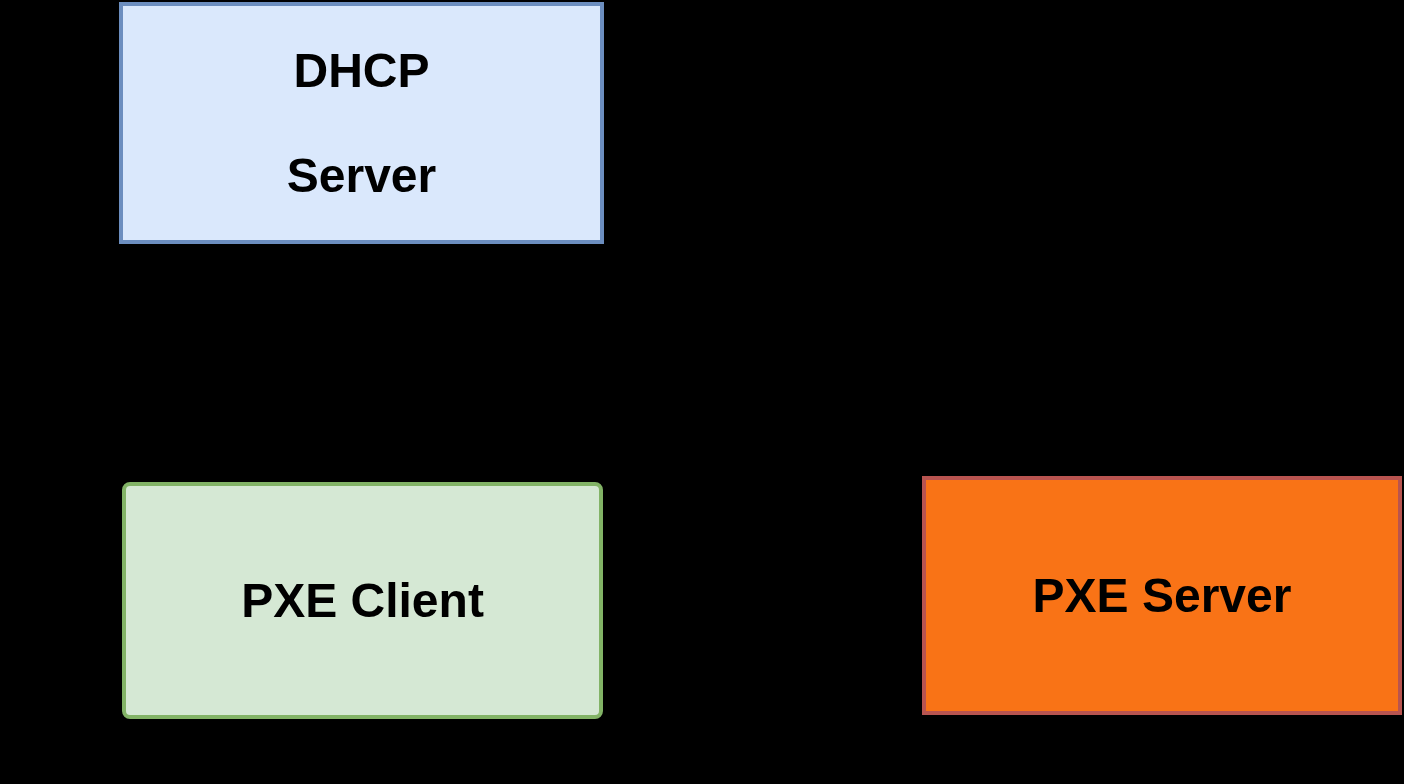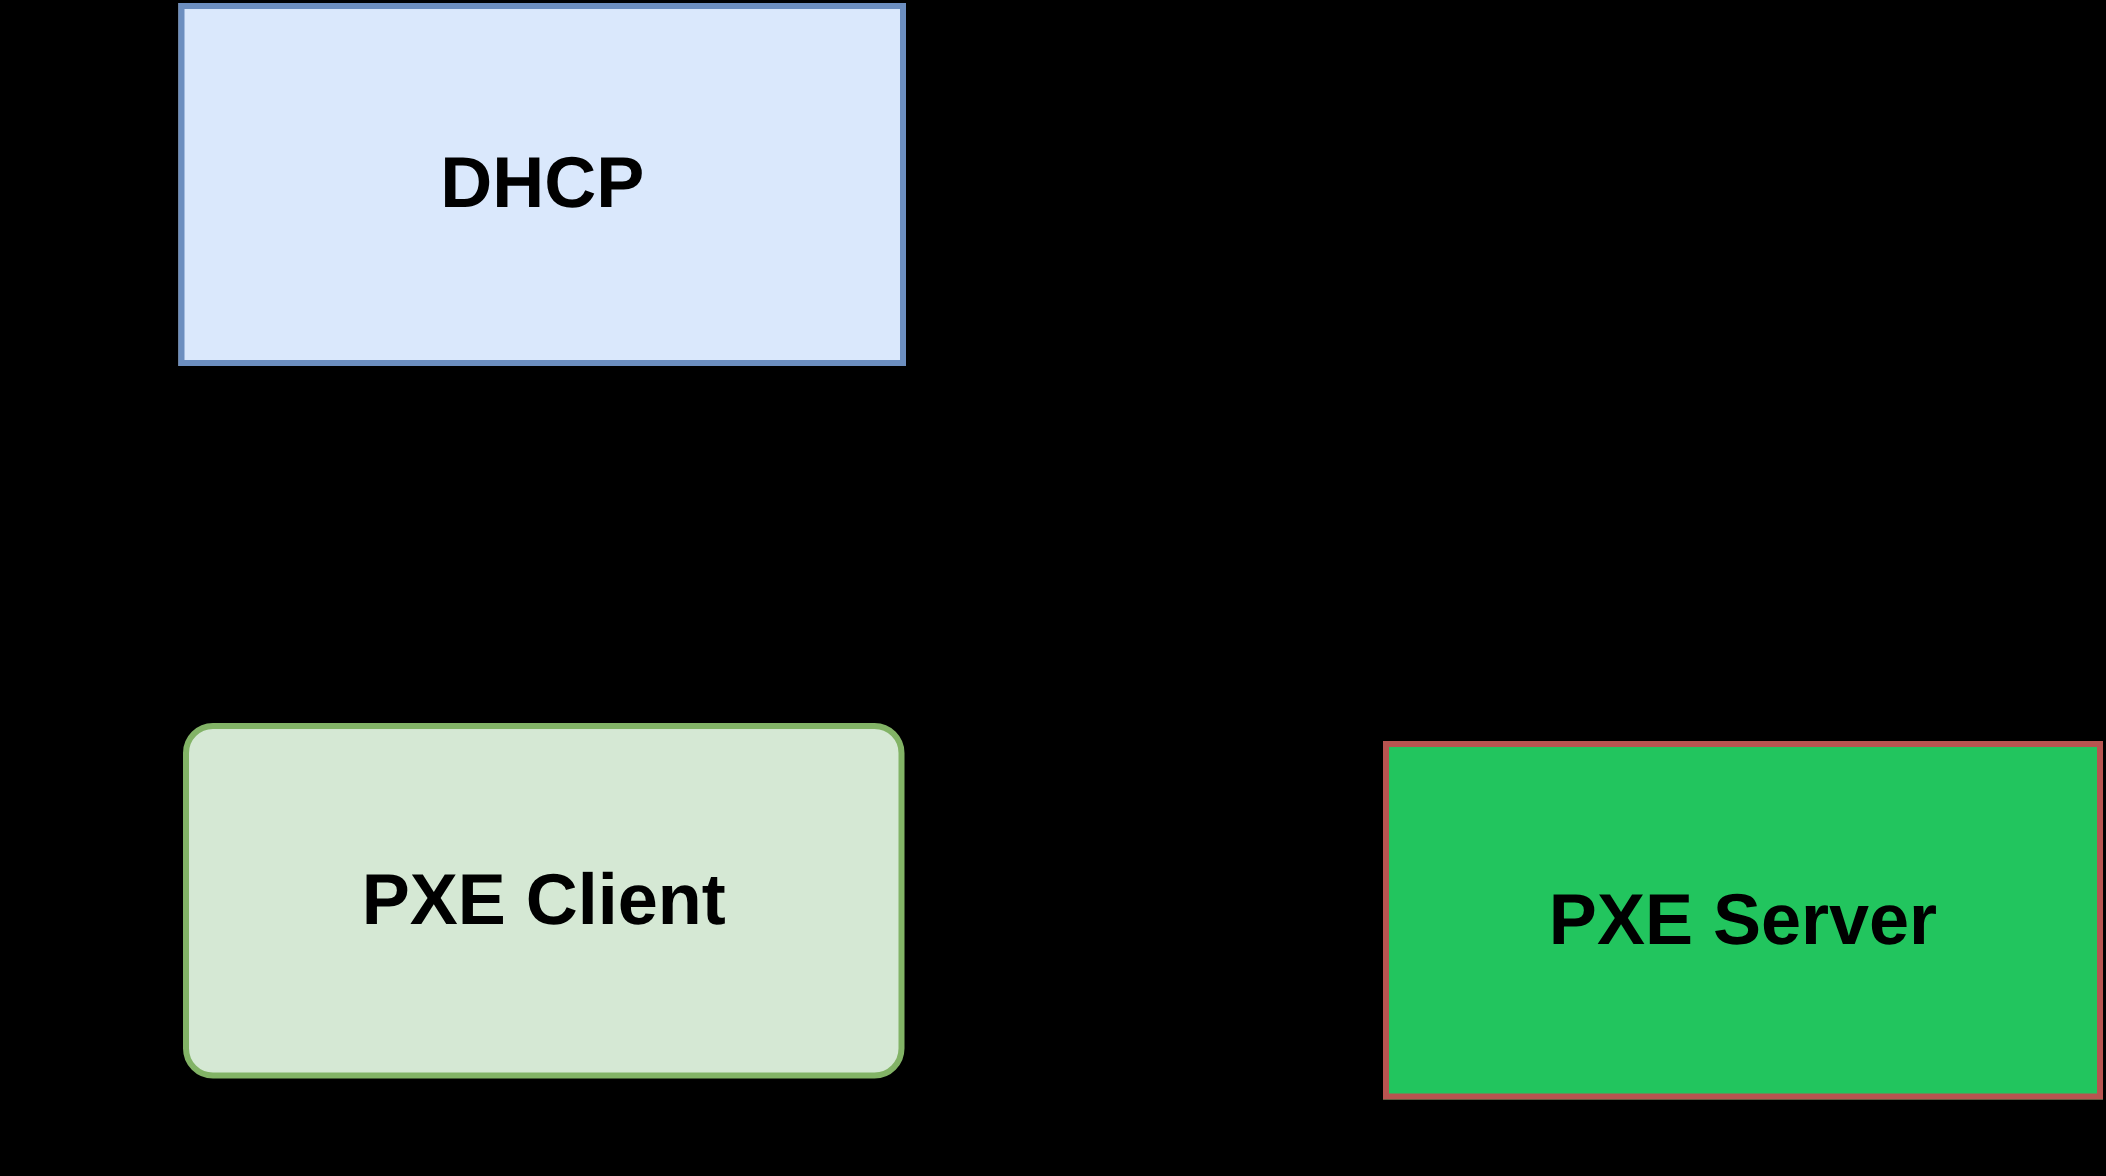--- a/index.html
+++ b/index.html
@@ -40,38 +40,39 @@
     background: #dae8fc;
     border: 4px solid #6c8ebf;
   }
   #node-pxe-client {
     left: 122px;
     top: 482px;
     width: 481px;
     height: 237px;
     background: #d5e8d4;
     border: 4px solid #82b366;
-    border-radius: 20px;
+    border-radius: 8px;
   }
   #node-pxe-server {
     left: 922px;
-    top: 494px;
+    top: 476px;
     width: 480px;
     height: 239px;
-    background: #22c55e;
+    background: #f97316;
     border: 4px solid #b85450;
   }
 </style>
 </head>
 <body>
 
 <div id="canvas">
 
   <div id="node-dhcp-server" class="node">
     <div class="node-label">DHCP</div>
+    <div class="node-label">Server</div>
   </div>
 
   <div id="node-pxe-client" class="node">
     <div class="node-label">PXE Client</div>
   </div>
 
   <div id="node-pxe-server" class="node">
     <div class="node-label">PXE Server</div>
   </div>
 

